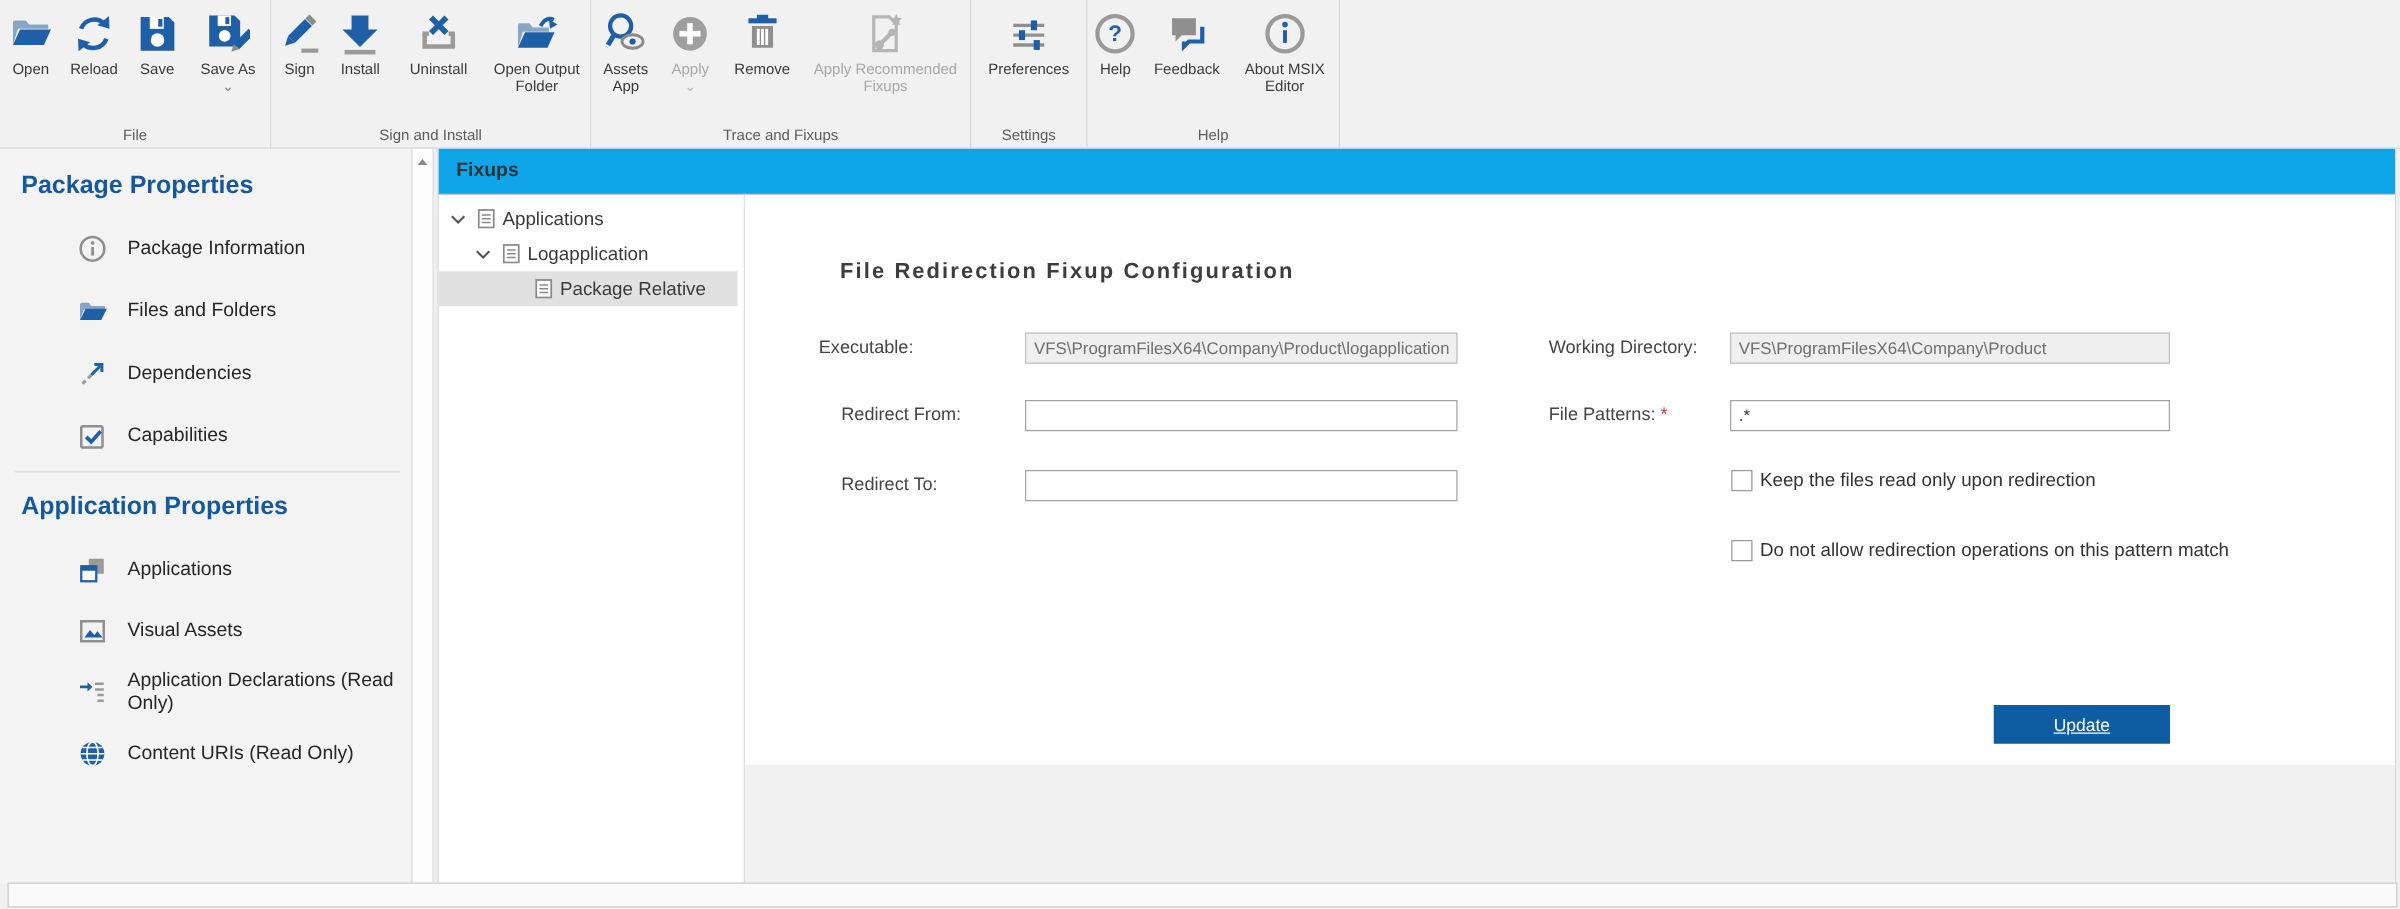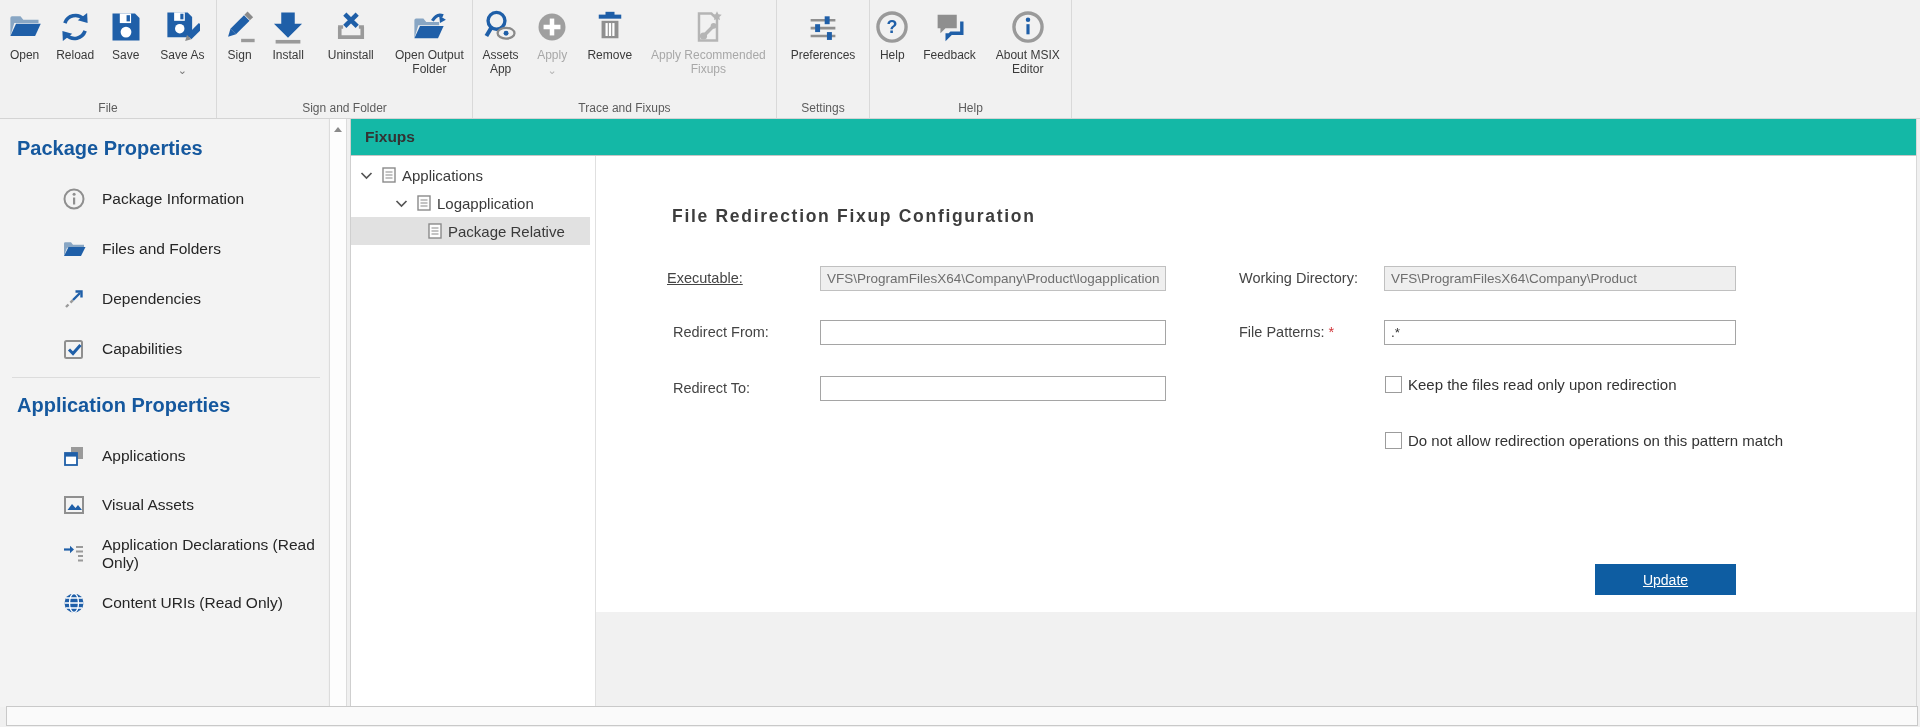--- a/index.html
+++ b/index.html
@@ -26,30 +26,30 @@
 .sb-item .lbl { margin-left:16px; font-size:15.5px; color:#262626; }
 .sb-div { height:1px; background:#dcdcdc; margin:3px 8px 0 12px; }
 .sb-head2 { padding:14px 0 0 17px; font-size:20px; font-weight:bold; color:#15589e; line-height:26px; }
 .sb-list2 .sb-item { height:49px; }
 .sb-scroll { position:absolute; left:329px; top:119px; width:18px; height:588px; background:#fdfdfd; border-left:1px solid #dcdcdc; border-right:1px solid #dcdcdc; }
 .sb-arrow { height:21px; display:flex; align-items:center; justify-content:center; }
 .sb-arrow svg { width:8px; height:5px; }
 
 
 .main { position:absolute; left:350px; top:119px; width:1567px; height:588px; border-left:1px solid #cfcfcf; border-right:1px solid #d8d8d8; display:flex; flex-direction:column; background:#fff; }
-.main-header { height:37px; background:#14b8a6; border-bottom:1px solid #c6c6c6; font-size:15.5px; font-weight:bold; color:#333; line-height:36px; padding-left:14px; flex:none; }
+.main-header { height:37px; background:#0ea5e9; border-bottom:1px solid #c6c6c6; font-size:15.5px; font-weight:bold; color:#333; line-height:36px; padding-left:14px; flex:none; }
 .main-body { flex:1; display:flex; min-height:0; }
 .tree { width:245px; background:#fff; border-right:1px solid #e0e0e0; padding-top:5px; flex:none; }
 .trow { height:28px; display:flex; align-items:center; font-size:15px; color:#3a3a3a; cursor:default; }
 .trow.sel { background:#e1e1e1; margin-right:5px; }
 .tchev { width:13px; height:9px; flex:none; }
 .ticon { width:14px; height:16px; flex:none; margin-left:9px; }
 .trow .tlbl { margin-left:6px; }
 .ind0 { padding-left:9px; }
-.ind1 { padding-left:44px; }
+.ind1 { padding-left:29px; }
 .ind2 { padding-left:77px; }
 .ind2 .ticon { margin-left:0; }
 
 .form { flex:1; position:relative; background:#fff; }
 .form-gray { position:absolute; left:0; right:0; top:456px; bottom:0; background:#f1f1f1; }
 .ftitle { position:absolute; left:76px; top:50px; font-size:17.5px; font-weight:bold; color:#3d3d3d; letter-spacing:1.7px; }
 .flabel { position:absolute; font-size:14.5px; color:#444; line-height:20px; }
 .req { color:#d13438; }
 .finput { position:absolute; width:346px; height:25px; border:1px solid #a5a5a5; background:#fff; font-family:"Liberation Sans",sans-serif; font-size:13.5px; color:#333; padding:0 6px; outline:none; }
 .finput:disabled, .finput.ro { background:#efefef; border-color:#c0c0c0; color:#6e6e6e; }
@@ -143,21 +143,21 @@
       <div class="rb" style="width:84px">
         <svg viewBox="0 0 32 32">
             <path d="M3 26 V10 q0-1.5 1.5-1.5 H11 l2.5 3 H25 v3 H6.5 z" fill="#88a6c4"></path>
             <path d="M3 26 L8 15 H29 L24 26 z" fill="#1f5fa8"></path>
             <path d="M19 10.5 q4-7 9.5-4.5" fill="none" stroke="#1f5fa8" stroke-width="2.8"></path>
             <path d="M31 9.5 l-6-3.8 0.8 6.8 z" fill="#1f5fa8"></path>
           </svg>
         <span>Open Output Folder</span>
       </div>
     </div>
-    <div class="rglabel">Sign and Folder</div>
+    <div class="rglabel">Sign and Install</div>
   </div>
 
   <div class="rgroup" style="width:304px">
     <div class="rbtns">
       <div class="rb" style="width:50px">
         <svg viewBox="0 0 32 32">
             <circle cx="12" cy="10.5" r="7.5" fill="none" stroke="#1f5fa8" stroke-width="3"></circle>
             <path d="M7.5 16.5 L3 24" stroke="#1f5fa8" stroke-width="3.6"></path>
             <ellipse cx="20.5" cy="21.5" rx="7.5" ry="4.8" fill="none" stroke="#8a8a8a" stroke-width="2"></ellipse>
             <circle cx="20.5" cy="21.5" r="2.2" fill="#1f5fa8"></circle>
@@ -359,21 +359,21 @@
             <path d="M3.5 5 h7 M3.5 8 h7 M3.5 11 h7" stroke="#8a8a8a" stroke-width="1.2"></path>
           </svg>
         <span class="tlbl">Package Relative</span>
       </div>
     </div>
 
     <div class="form">
       <div class="form-gray"></div>
       <div class="ftitle">File Redirection Fixup Configuration</div>
 
-      <div class="flabel" style="left:71px; top:112px;text-decoration:underline;">Executable:</div>
+      <div class="flabel" style="left:59px; top:112px;">Executable:</div>
       <input class="finput ro" style="left: 224px; top: 110px;" readonly="" value="VFS\ProgramFilesX64\Company\Product\logapplication....">
 
       <div class="flabel" style="left:643px; top:112px;">Working Directory:</div>
       <input class="finput ro" style="left: 788px; top: 110px; width: 352px;" readonly="" value="VFS\ProgramFilesX64\Company\Product">
 
       <div class="flabel" style="left:77px; top:166px;">Redirect From:</div>
       <input class="finput" style="left: 224px; top: 164px;" value="">
 
       <div class="flabel" style="left:643px; top:166px;"><span>File Patterns:</span> <span class="req">*</span></div>
       <input class="finput" style="left: 788px; top: 164px; width: 352px;" value=".*">

